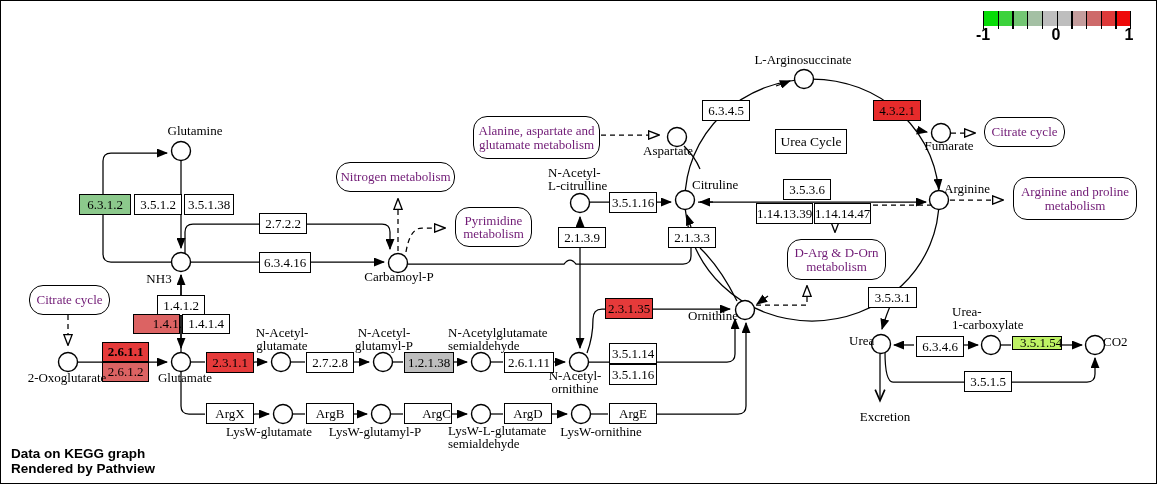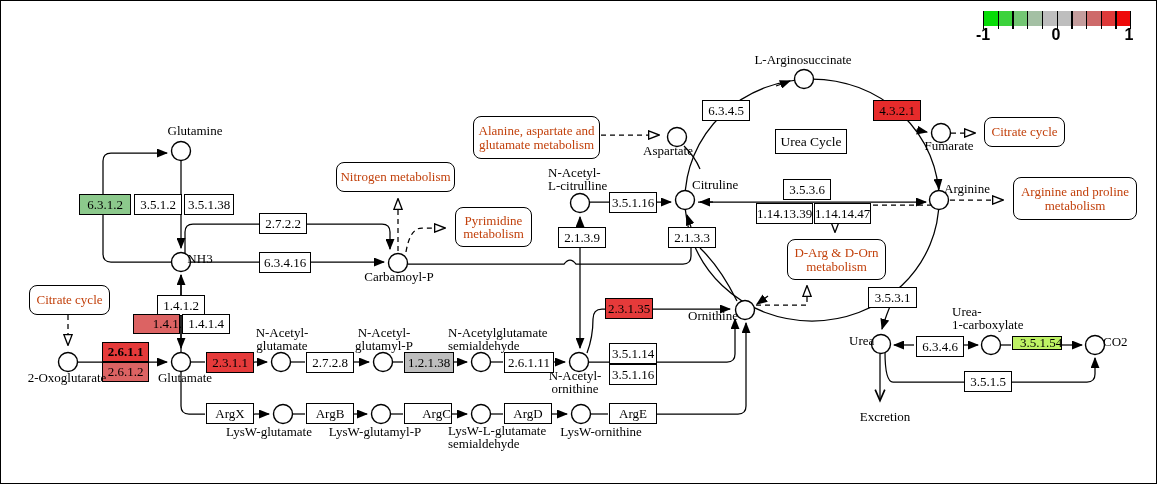--- a/index.html
+++ b/index.html
@@ -2,23 +2,23 @@
 <html><head>
 <meta charset="utf-8">
 <style>
   html,body{margin:0;padding:0;background:#fff;}
   #screen{position:relative;width:1157px;height:484px;background:#fff;border:1px solid #000;
           box-sizing:border-box;overflow:hidden;font-family:"Liberation Serif",serif;}
   #wires{position:absolute;left:0;top:0;}
   .ebox{position:absolute;border:1.4px solid #000;background:#fff;box-sizing:border-box;
         display:flex;align-items:center;justify-content:center;white-space:nowrap;
         font:13px "Liberation Serif",serif;color:#000;}
-  .plink{position:absolute;border:1.3px solid #000;border-radius:8px;background:#fff;box-sizing:border-box;
+  .plink{position:absolute;border:1.3px solid #000;border-radius:14px;background:#fff;box-sizing:border-box;
          display:flex;align-items:center;justify-content:center;text-align:center;
-         font:13px/13.5px "Liberation Serif",serif;white-space:pre-line;color:#c2410c;}
+         font:13px/13.5px "Liberation Serif",serif;white-space:pre-line;color:#701a75;}
   .mlabel{position:absolute;font:13px/12.5px "Liberation Serif",serif;color:#000;white-space:pre-line;}
   .mlabel.c{transform:translateX(-50%);text-align:center;}
   #title-box{position:absolute;left:38px;top:46px;width:196px;height:27px;border:2px solid #000;
              box-sizing:border-box;display:flex;align-items:center;justify-content:center;
              font:15px "Liberation Serif",serif;letter-spacing:.6px;}
   #urea-cycle-box{position:absolute;left:774px;top:128px;width:72px;height:25px;border:1.4px solid #000;
              box-sizing:border-box;background:#fff;display:flex;align-items:center;justify-content:center;
              font:13.5px "Liberation Serif",serif;}
   #footer{position:absolute;left:10px;top:445px;font:bold 13.5px/15px "Liberation Sans",sans-serif;color:#000;}
   #scale{position:absolute;left:982px;top:10px;height:15px;display:flex;}
@@ -192,21 +192,21 @@
       <div class="plink" style="left: 472px; top: 115px; width: 127px; height: 43px;">Alanine, aspartate and
 glutamate metabolism</div>
       <div class="plink" style="left: 983px; top: 116px; width: 81px; height: 30px;">Citrate cycle</div>
       <div class="plink" style="left: 1012px; top: 176px; width: 124px; height: 43px;">Arginine and proline
 metabolism</div>
       <div class="plink" style="left: 786px; top: 238px; width: 99px; height: 41px;">D-Arg &amp; D-Orn
 metabolism</div>
     </div>
   <div id="labels-layer">
       <div class="mlabel c" style="left: 180px; top: 124px; padding-left: 28px;">Glutamine</div>
-      <div class="mlabel c" style="left: 158px; top: 252px; margin-left: 41px;">NH3</div>
+      <div class="mlabel c" style="left: 158px; top: 272px;">NH3</div>
       <div class="mlabel c" style="left: 398px; top: 270px;">Carbamoyl-P</div>
       <div class="mlabel c" style="left: 66px; top: 371px;">2-Oxoglutarate</div>
       <div class="mlabel c" style="left: 184px; top: 371px;">Glutamate</div>
       <div class="mlabel c" style="left: 281px; top: 326px;">N-Acetyl-
 glutamate</div>
       <div class="mlabel c" style="left: 383px; top: 326px;">N-Acetyl-
 glutamyl-P</div>
       <div class="mlabel" style="left: 447px; top: 326px;">N-Acetylglutamate
 semialdehyde</div>
       <div class="mlabel c" style="left: 574px; top: 369px;">N-Acetyl-
@@ -226,20 +226,24 @@
       <div class="mlabel c" style="left: 712px; top: 309px;">Ornithine</div>
       <div class="mlabel" style="left: 848px; top: 334px;">Urea</div>
       <div class="mlabel" style="left: 951px; top: 305px;">Urea-
 1-carboxylate</div>
       <div class="mlabel" style="left: 1102px; top: 335px;">CO2</div>
       <div class="mlabel c" style="left: 884px; top: 410px;">Excretion</div>
     </div>
 
   <div id="urea-cycle-box">Urea Cycle</div>
 
+  <div id="footer">
+    <div>Data on KEGG graph</div>
+    <div>Rendered by Pathview</div>
+  </div>
 <div class="stick" style="left: 982px;"></div>
     <div class="stick" style="left: 996.7px;"></div>
     <div class="stick" style="left: 1011.4px;"></div>
     <div class="stick" style="left: 1026.1px;"></div>
     <div class="stick" style="left: 1040.8px;"></div>
     <div class="stick" style="left: 1055.5px;"></div>
     <div class="stick" style="left: 1070.2px;"></div>
     <div class="stick" style="left: 1084.9px;"></div>
     <div class="stick" style="left: 1099.6px;"></div>
     <div class="stick" style="left: 1114.3px;"></div>

